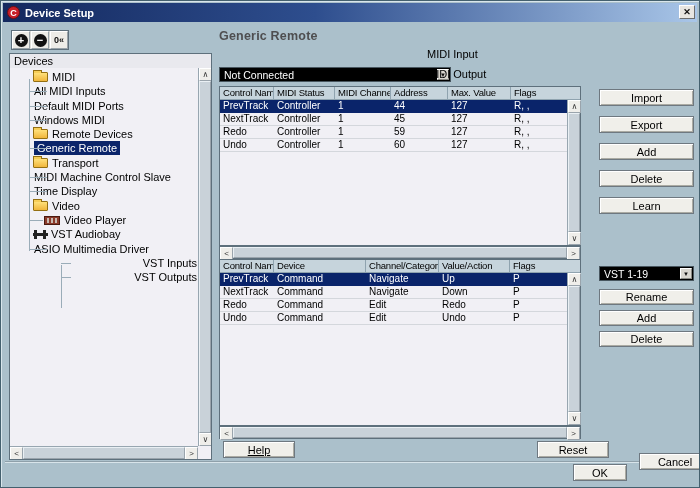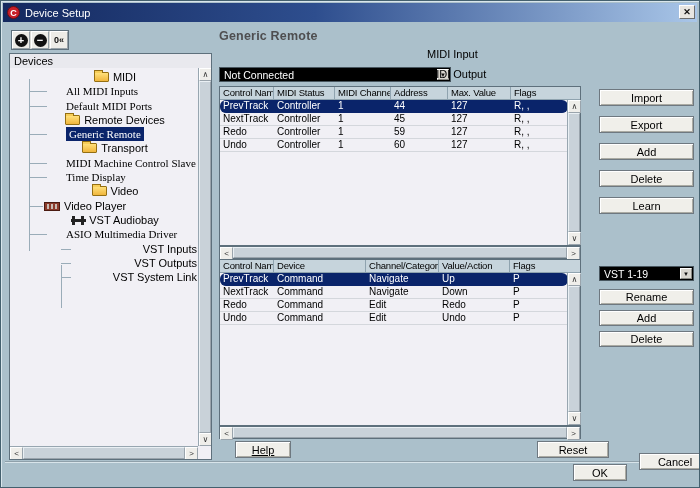--- a/index.html
+++ b/index.html
@@ -6,21 +6,21 @@
   html,body { width:700px; height:488px; }
   body { font-family:"Liberation Sans", sans-serif; font-size:11px; background:#8FA4AE; }
 
   .window { position:relative; width:700px; height:488px; background:#ABC0CB;
             border:1px solid #44606E; box-shadow: inset 1px 1px 0 #D9E6EC; overflow:hidden; }
 
   
   .titlebar { position:absolute; left:2px; top:2px; right:2px; height:19px;
               background:linear-gradient(90deg,#14295F 0%, #2E4E8E 45%, #A9C6E8 100%);
               display:flex; align-items:center; padding-left:4px; color:#fff; }
-  .title-text { font-weight:normal; font-size:11px; }
+  .title-text { font-weight:bold; font-size:11px; }
   .app-icon { width:13px; height:13px; border-radius:50%; background:#C8202A;
               border:1px solid #6E0E14; margin-right:5px; display:flex; align-items:center; justify-content:center; }
   .app-icon span { color:#fff; font-size:9px; font-weight:bold; line-height:10px; }
   .close-btn { position:absolute; right:2px; top:2px; width:16px; height:14px;
                background:#E8E6E1; border:1px solid; border-color:#FFFFFF #6E6E6E #6E6E6E #FFFFFF;
                display:flex; align-items:center; justify-content:center;
                font-size:9px; font-weight:bold; color:#111; }
 
   
   .tool-group { position:absolute; left:10px; top:29px; height:20px; display:flex; gap:1px;
@@ -36,22 +36,22 @@
   .devices-panel { position:absolute; left:8px; top:52px; width:203px; height:407px; }
   .devices-header { height:28px; background:#E9E9EE; border:1px solid #5E707C;
                     padding-left:4px; line-height:14px; font-size:11px; color:#000; }
   .tree { position:absolute; left:0; top:15px; right:0; bottom:0; background:#F1F0F5;
           border:1px solid #5E707C; border-top:none; overflow:hidden; }
   .tree-rows { position:absolute; left:0; top:2px; right:14px; }
   .trow { position:relative; height:14.3px; line-height:14.3px; white-space:nowrap; font-size:11px; color:#000; }
   .vline { position:absolute; width:1px; background:#9AACB8; }
   .vline1 { left:19px; top:9px; height:172px; }
   .vline2 { left:51px; top:195px; height:43px; }
-  .d1  { padding-left:23px;text-align:center; }
-  .d2  { padding-left:56px;font-family:Liberation Serif, serif; }
+  .d1  { padding-left:23px; }
+  .d2  { padding-left:24px; }
   .d3  { padding-left:62px;text-align:right; }
   .d2v { padding-left:34px; }
   .d2::before, .d3::before, .d2v::before { content:""; position:absolute; top:7px; border-top:1px solid #9AACB8; }
   .d2::before  { left:19px; width:18px; }
   .d2v::before { left:19px; width:14px; }
   .d3::before  { left:51px; width:10px; }
   .tlabel.selected { background:#0A246A; color:#fff; padding:1px 3px; }
 
   .folder-icon { display:inline-block; width:15px; height:10px;
                  background:linear-gradient(#FFE07A,#F0B63C); border:1px solid #946F12;
@@ -95,42 +95,42 @@
 
   
   .dtable { position:absolute; left:218px; width:362px; background:#F1F0F5; border:1px solid #5E707C; }
   .dtable.t1 { top:85px;  height:160px; }
   .dtable.t2 { top:258px; height:167px; }
   .thead { display:flex; height:13px; background:#C6D4DC; }
   .th { border-right:1px solid #8FA3AF; border-bottom:1px solid #8FA3AF; padding-left:3px;
         font-size:9.5px; letter-spacing:-0.2px; line-height:12px; white-space:nowrap; overflow:hidden; }
   .th:last-child { flex:1; border-right:none; }
   .trowdata { display:flex; width:348px; height:13px; border-bottom:1px solid #D4D7DC; }
-  .trowdata.sel { background:#0A246A; color:#fff; border-bottom-color:#0A246A;border-radius:6px; }
+  .trowdata.sel { background:#0A246A; color:#fff; border-bottom-color:#0A246A; }
   .td { padding-left:3px; font-size:10px; line-height:12px; white-space:nowrap; overflow:hidden; }
   .t1c0{width:54px} .t1c1{width:61px} .t1c2{width:56px} .t1c3{width:57px} .t1c4{width:63px} .t1c5{width:57px}
   .t2c0{width:54px} .t2c1{width:92px} .t2c2{width:73px} .t2c3{width:71px} .t2c4{width:58px}
   .dtable .vsb { top:13px; right:0; bottom:0; border-left:1px solid #98A6B0; }
   .hsb.strip { left:218px; width:362px; border:1px solid #5E707C; }
   .hsb.hsb1 { top:245px; }
   .hsb.hsb2 { top:425px; }
 
   
   .btn { position:absolute; background:#F0EFEA; border:1px solid #6E7880;
          box-shadow: inset 1px 1px 0 #FFFFFF, inset -1px -1px 0 #ABABA3;
          font-size:11px; font-family:inherit; color:#000; padding:0; }
   .btn-import { left:598px; top:88px;  width:95px; height:17px; }
   .btn-export { left:598px; top:115px; width:95px; height:17px; }
   .btn-add1   { left:598px; top:142px; width:95px; height:17px; }
   .btn-del1   { left:598px; top:169px; width:95px; height:17px; }
   .btn-learn  { left:598px; top:196px; width:95px; height:17px; }
   .btn-rename { left:598px; top:288px; width:95px; height:16px; }
   .btn-add2   { left:598px; top:309px; width:95px; height:16px; }
   .btn-del2   { left:598px; top:330px; width:95px; height:16px; }
-  .btn-help   { left:234px; top:440px; width:56px; height:17px;text-decoration:underline; }
+  .btn-help   { left:222px; top:440px; width:72px; height:17px;text-decoration:underline; }
   .btn-reset  { left:536px; top:440px; width:72px; height:17px; }
   .btn-apply  { left:612px; top:440px; width:80px; height:32px; color:#98988E;margin-top:48px; }
   .btn-ok     { left:572px; top:463px; width:54px; height:17px; }
   .btn-cancel { left:638px; top:452px; width:72px; height:17px; }
 
   .divider { position:absolute; left:4px; right:4px; top:460px; height:2px;
              border-top:1px solid #8FA0AA; border-bottom:1px solid #D8E4EA; }
 </style>
 </head>
 <body>
@@ -159,32 +159,32 @@
 
   <div class="devices-panel">
     <div class="devices-header">Devices</div>
     <div class="tree">
       <div class="tree-rows">
         <div class="vline vline1"></div>
         <div class="vline vline2"></div>
         <div class="trow d1"><span class="folder-icon"></span><span class="tlabel">MIDI</span></div>
         <div class="trow d2"><span class="tlabel">All MIDI Inputs</span></div>
         <div class="trow d2"><span class="tlabel">Default MIDI Ports</span></div>
+        <div class="trow d2"><span class="tlabel">Windows MIDI</span></div>
         <div class="trow d1"><span class="folder-icon"></span><span class="tlabel">Remote Devices</span></div>
         <div class="trow d2"><span class="tlabel selected">Generic Remote</span></div>
         <div class="trow d1"><span class="folder-icon"></span><span class="tlabel">Transport</span></div>
         <div class="trow d2"><span class="tlabel">MIDI Machine Control Slave</span></div>
         <div class="trow d2"><span class="tlabel">Time Display</span></div>
         <div class="trow d1"><span class="folder-icon"></span><span class="tlabel">Video</span></div>
         <div class="trow d2v"><span class="video-icon"></span><span class="tlabel">Video Player</span></div>
         <div class="trow d1"><span class="audiobay-icon"></span><span class="tlabel">VST Audiobay</span></div>
         <div class="trow d2"><span class="tlabel">ASIO Multimedia Driver</span></div>
         <div class="trow d3"><span class="tlabel">VST Inputs</span></div>
         <div class="trow d3"><span class="tlabel">VST Outputs</span></div>
-        <div class="trow d3"><span class="tlabel">VST System Link</span></div>
       </div>
       <div class="vsb">
         <div class="sb-btn">∧</div>
         <div class="sb-thumb"></div>
         <div class="sb-btn">∨</div>
       </div>
       <div class="hsb">
         <div class="sb-btn">&lt;</div>
         <div class="sb-thumb"></div>
         <div class="sb-btn">&gt;</div>

